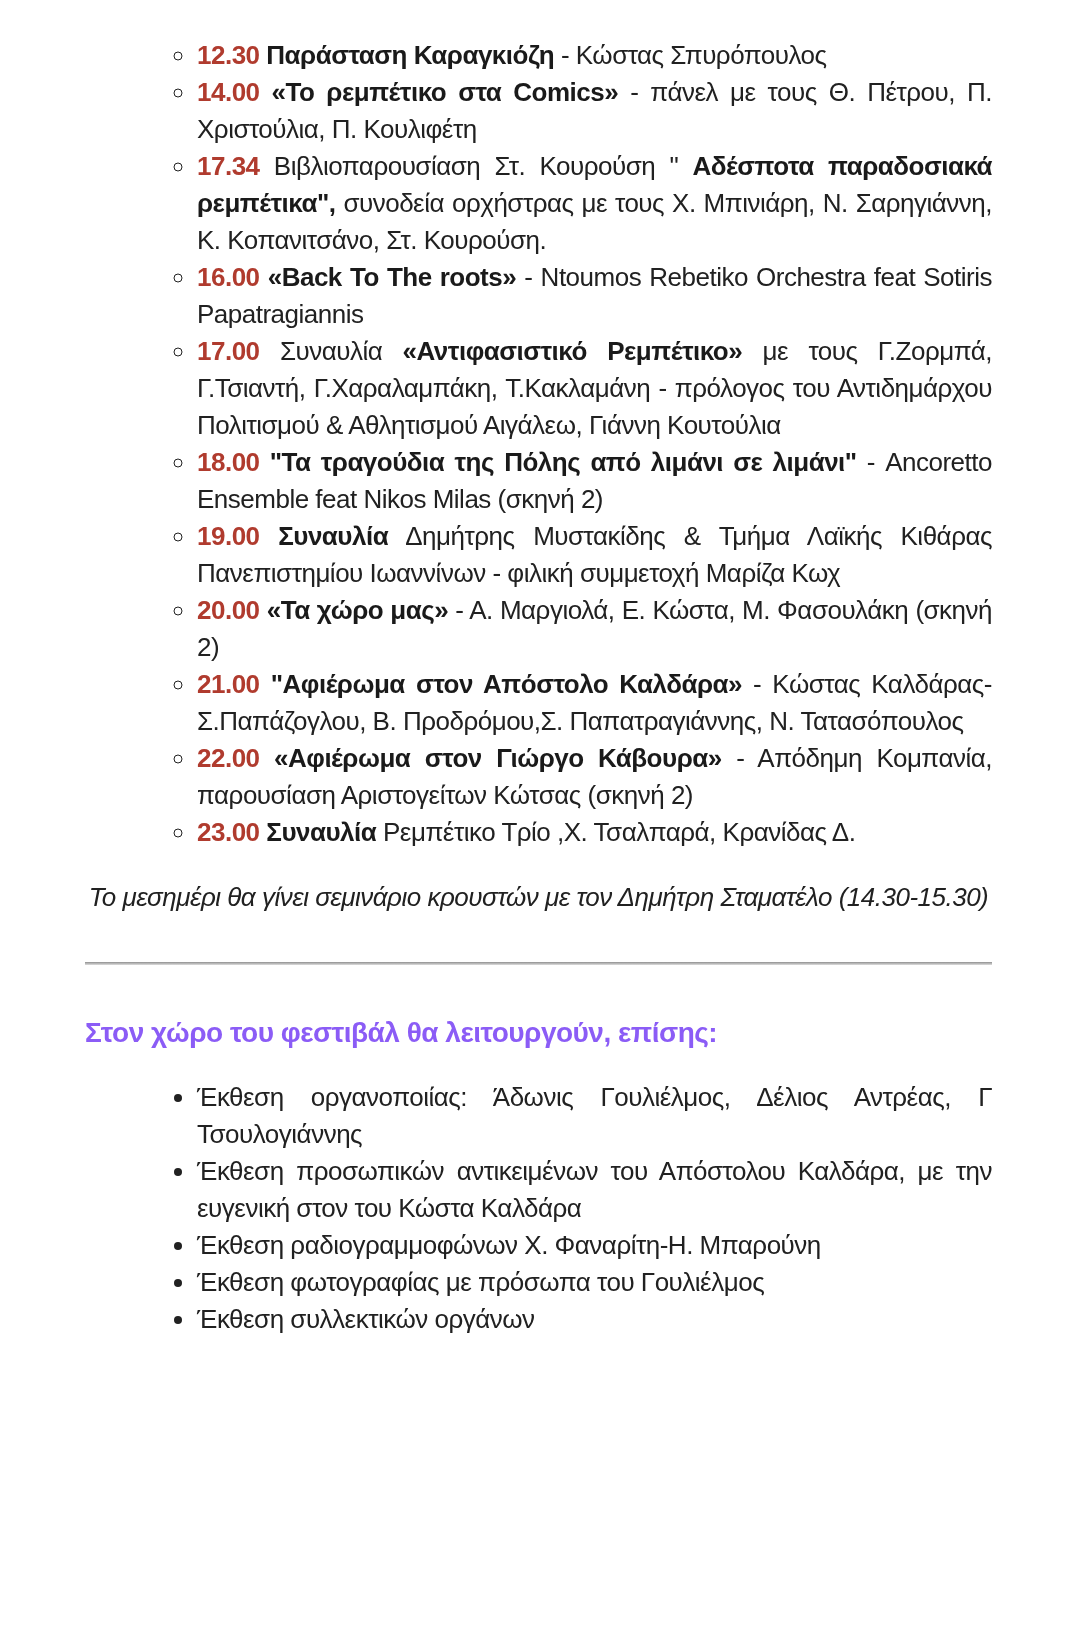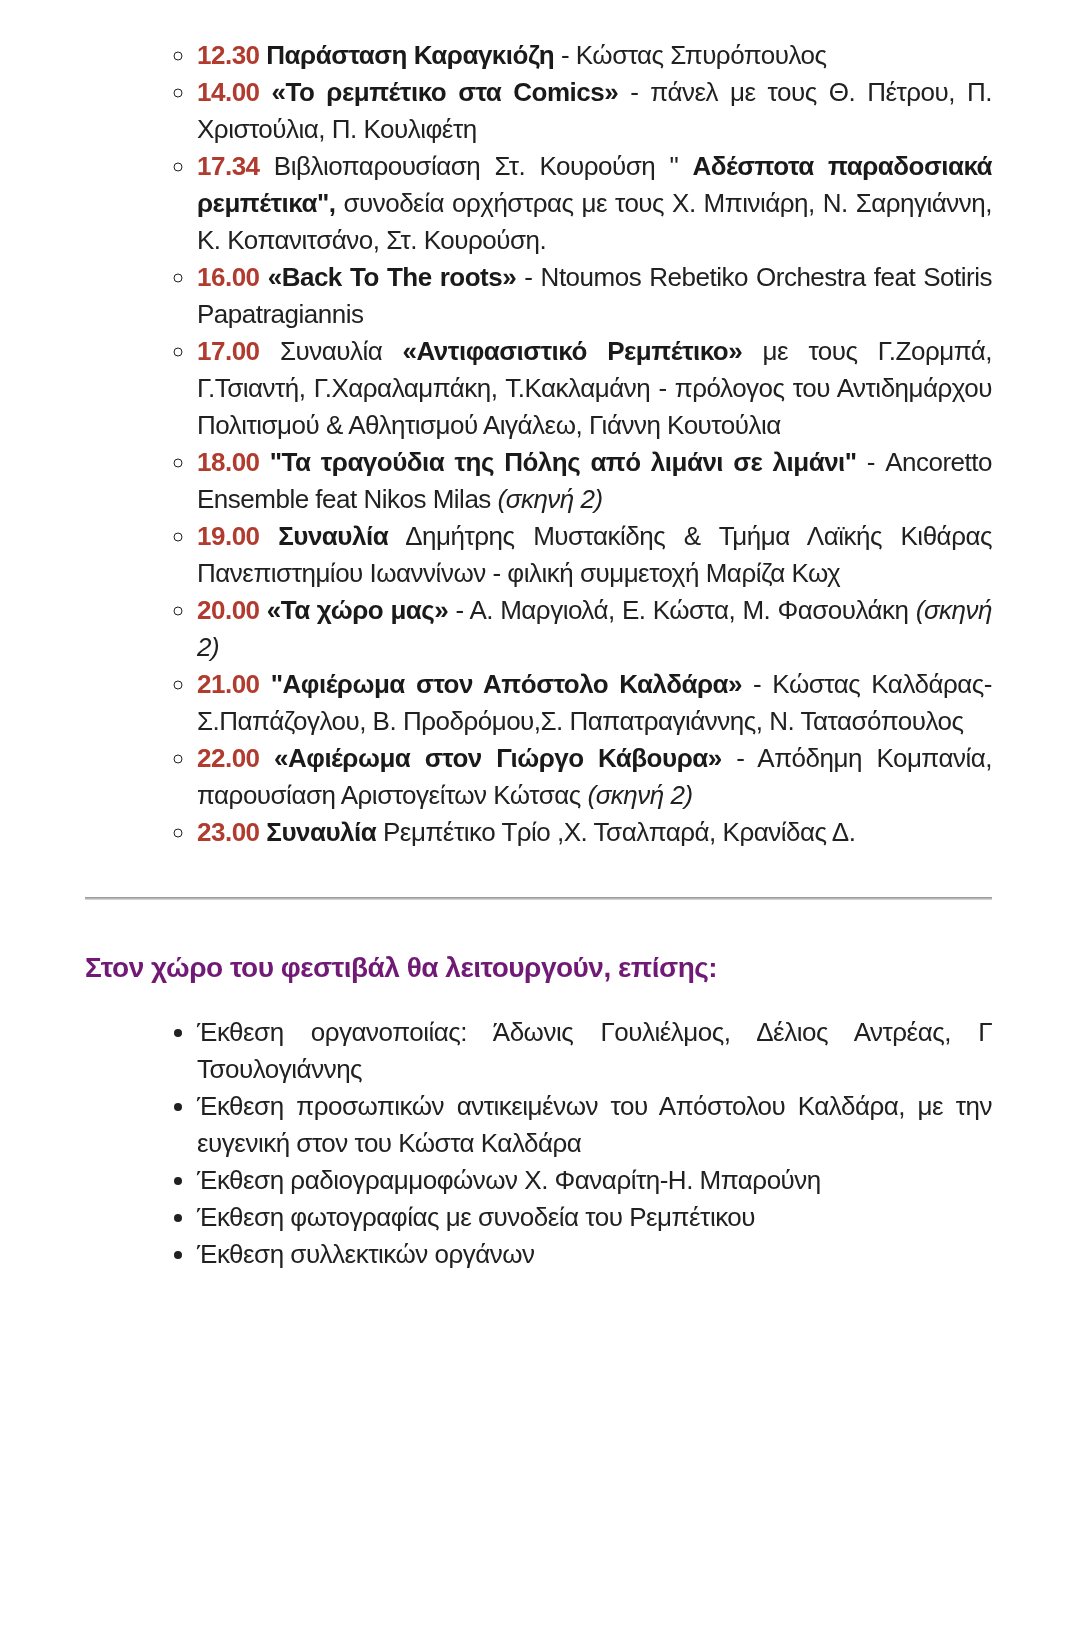--- a/index.html
+++ b/index.html
@@ -40,40 +40,39 @@
   ul.event-list li::marker { color: #212121; }
   .seg-time {
     color: var(--time-color, #b03b2e);
     font-weight: 700;
   }
   .seg-bold {
     font-weight: 700;
     color: #1a1a1a;
   }
   .seg-italic {
-    font-style: italic;
   }
   .seminar-note {
     margin: 28px 0 0 0;
     font-style: italic;
     font-size: 26px;
     line-height: 37px;
     text-align: center;
   }
   .section-divider {
     margin: 46px 0 0 0;
     height: 3px;
     border: none;
     background: linear-gradient(to bottom, #8f8f8f, #dedede);
   }
   .section-heading {
     margin: 52px 0 0 0;
     font-size: 28px;
     font-weight: 700;
-    color: #701a75;
+    color: #8b5cf6;
   }
 </style>
 </head>
 <body style="color: rgb(33, 33, 33);">
 
 <div class="content">
 
 
   <ul class="event-list schedule">
       <li><span class="seg-time">12.30</span><span class="seg-bold"> Παράσταση Καραγκιόζη</span><span class="seg-plain"> - Κώστας Σπυρόπουλος</span></li>
@@ -83,27 +82,28 @@
       <li><span class="seg-time">17.00</span><span class="seg-plain"> Συναυλία </span><span class="seg-bold">«Αντιφασιστικό Ρεμπέτικο»</span><span class="seg-plain"> με τους Γ.Ζορμπά, Γ.Τσιαντή, Γ.Χαραλαμπάκη, Τ.Κακλαμάνη - πρόλογος του Αντιδημάρχου Πολιτισμού &amp; Αθλητισμού Αιγάλεω, Γιάννη Κουτούλια</span></li>
       <li><span class="seg-time">18.00</span><span class="seg-bold"> "Τα τραγούδια της Πόλης από λιμάνι σε λιμάνι"</span><span class="seg-plain"> - Ancoretto Ensemble feat Nikos Milas </span><span class="seg-italic">(σκηνή 2)</span></li>
       <li><span class="seg-time">19.00</span><span class="seg-bold"> Συναυλία</span><span class="seg-plain"> Δημήτρης Μυστακίδης &amp; Τμήμα Λαϊκής Κιθάρας Πανεπιστημίου Ιωαννίνων - φιλική συμμετοχή Μαρίζα Κωχ</span></li>
       <li><span class="seg-time">20.00</span><span class="seg-bold"> «Τα χώρο μας»</span><span class="seg-plain"> - Α. Μαργιολά, Ε. Κώστα, Μ. Φασουλάκη </span><span class="seg-italic">(σκηνή 2)</span></li>
       <li><span class="seg-time">21.00</span><span class="seg-bold"> "Αφιέρωμα στον Απόστολο Καλδάρα»</span><span class="seg-plain"> - Κώστας Καλδάρας- Σ.Παπάζογλου, Β. Προδρόμου,Σ. Παπατραγιάννης, Ν. Τατασόπουλος</span></li>
       <li><span class="seg-time">22.00</span><span class="seg-bold"> «Αφιέρωμα στον Γιώργο Κάβουρα»</span><span class="seg-plain"> - Απόδημη Κομπανία, παρουσίαση Αριστογείτων Κώτσας </span><span class="seg-italic">(σκηνή 2)</span></li>
       <li><span class="seg-time">23.00</span><span class="seg-bold"> Συναυλία</span><span class="seg-plain"> Ρεμπέτικο Τρίο ,Χ. Τσαλπαρά, Κρανίδας Δ.</span></li>
     </ul>
 
   <div class="seminar-note">
+    <div>Το μεσημέρι θα γίνει σεμινάριο κρουστών με τον Δημήτρη Σταματέλο (14.30-15.30)</div>
   </div>
 
   <hr class="section-divider">
 
   <div class="section-heading">Στον χώρο του φεστιβάλ θα λειτουργούν, επίσης:</div>
 
   <ul class="event-list facilities">
       <li>Έκθεση οργανοποιίας: Άδωνις Γουλιέλμος, Δέλιος Αντρέας, Γ Τσουλογιάννης</li>
       <li>Έκθεση προσωπικών αντικειμένων του Απόστολου Καλδάρα, με την ευγενική στον του Κώστα Καλδάρα</li>
       <li>Έκθεση ραδιογραμμοφώνων Χ. Φαναρίτη-Η. Μπαρούνη</li>
-      <li>Έκθεση φωτογραφίας με συνοδεία του Ρεμπέτικου</li>
+      <li>Έκθεση φωτογραφίας με πρόσωπα του Γουλιέλμος</li>
       <li>Έκθεση συλλεκτικών οργάνων</li>
     </ul>
 
 </div>
 
 </body></html>

